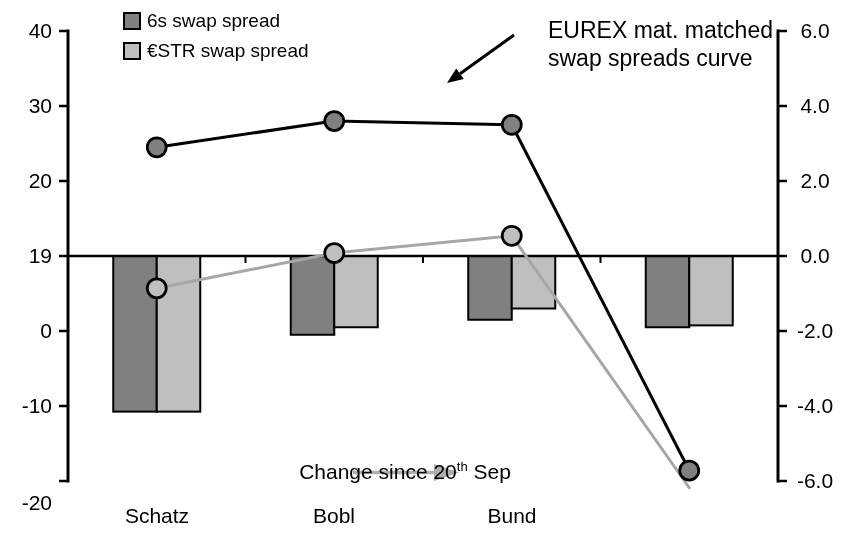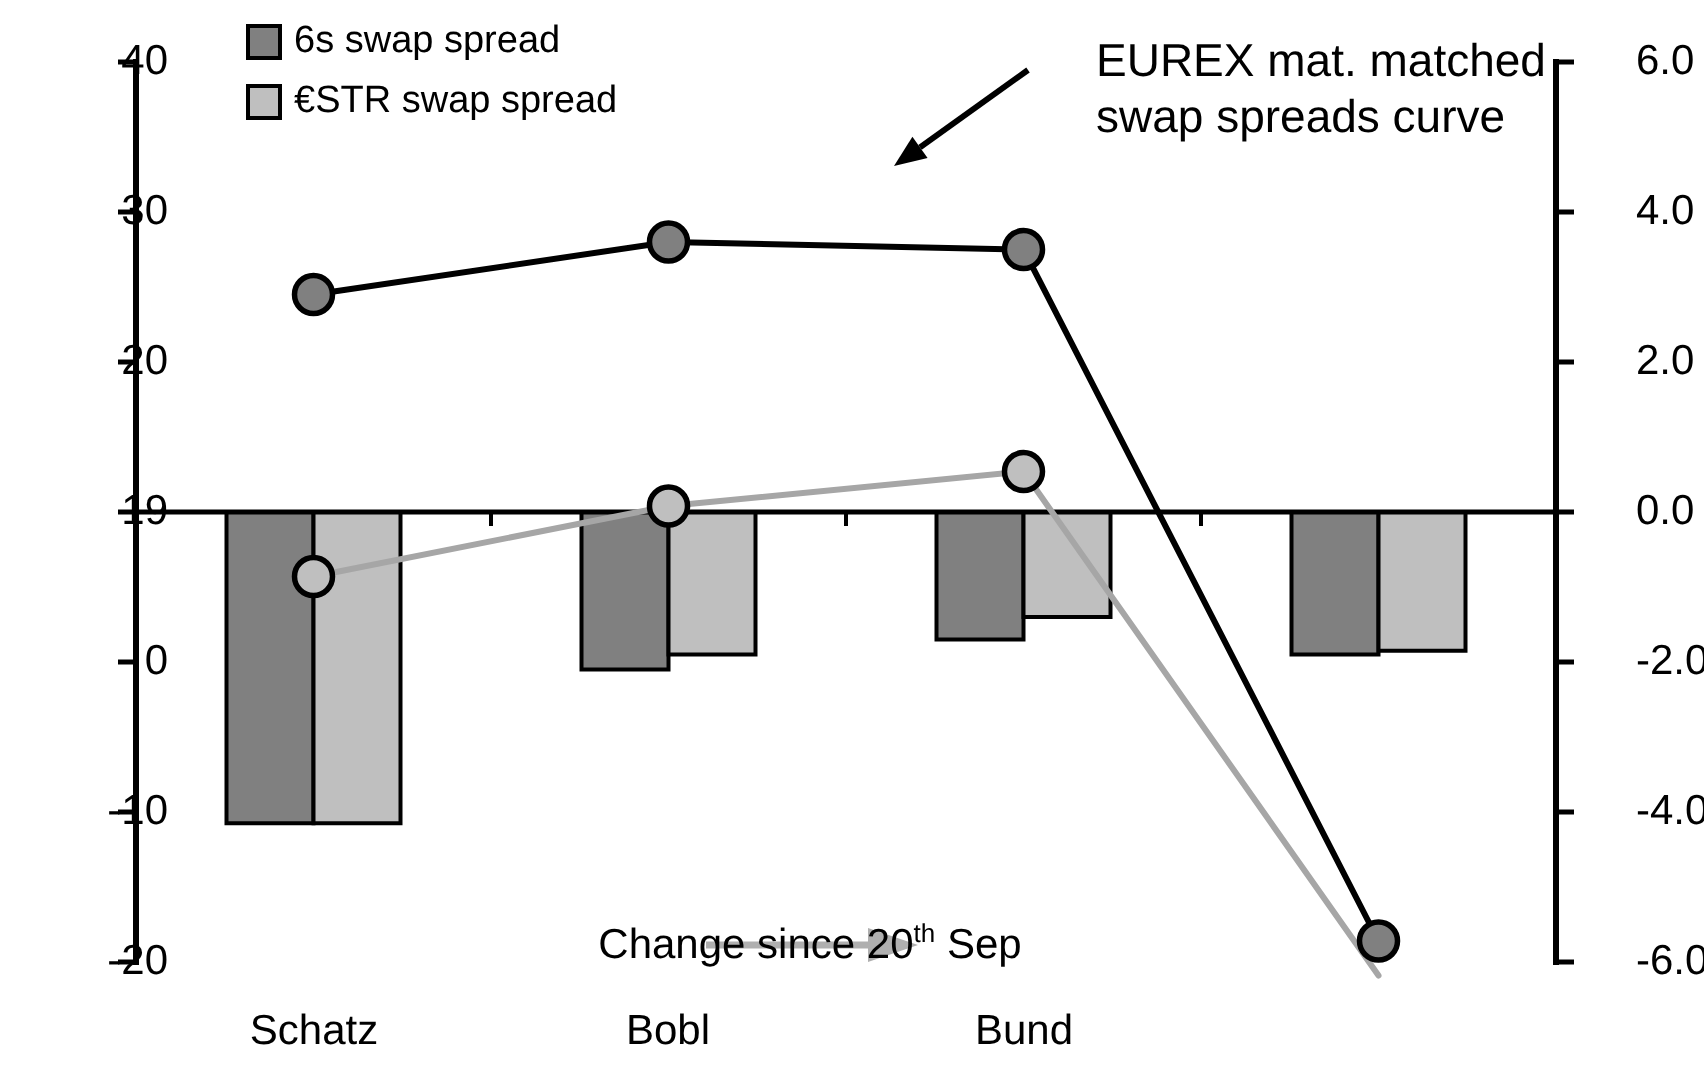--- a/index.html
+++ b/index.html
@@ -10,24 +10,23 @@
     font-family:"Liberation Sans", sans-serif;
     color:#000;
     overflow:hidden;
   }
   .ticklabel{
     position:absolute;
     font-size:21px;
     line-height:28px;
     height:28px;
     white-space:nowrap;
-    margin-left:32px;
   }
   .lt{width:52px;left:0;text-align:right;}
-  .rt{width:58px;left:786px;}
+  .rt{width:58px;left:786px;text-align:center;}
   .catlabel{
     position:absolute;
     top:504px;width:140px;
     text-align:center;
     font-size:21px;
     white-space:nowrap;
   }
   .legend-row{
     position:absolute;left:107px;
     display:flex;align-items:center;
@@ -106,21 +105,21 @@
       <polygon points="459,472.5 434,464 434,481" fill="#afafaf"></polygon>
     </g>
   </svg>
 
   <span class="ticklabel lt" style="top:17px">40</span>
   <span class="ticklabel lt" style="top:92px">30</span>
   <span class="ticklabel lt" style="top:167px">20</span>
   <span class="ticklabel lt" style="top:242px">19</span>
   <span class="ticklabel lt" style="top:317px">0</span>
   <span class="ticklabel lt" style="top:392px">-10</span>
-  <span class="ticklabel lt" style="top:467px">-20</span>
+  <span class="ticklabel lt" style="top:489px">-20</span>
 
   <span class="ticklabel rt" style="top:17px">6.0</span>
   <span class="ticklabel rt" style="top:92px">4.0</span>
   <span class="ticklabel rt" style="top:167px">2.0</span>
   <span class="ticklabel rt" style="top:242px">0.0</span>
   <span class="ticklabel rt" style="top:317px">-2.0</span>
   <span class="ticklabel rt" style="top:392px">-4.0</span>
   <span class="ticklabel rt" style="top:467px">-6.0</span>
 
   <span class="catlabel" style="left:87px">Schatz</span>

